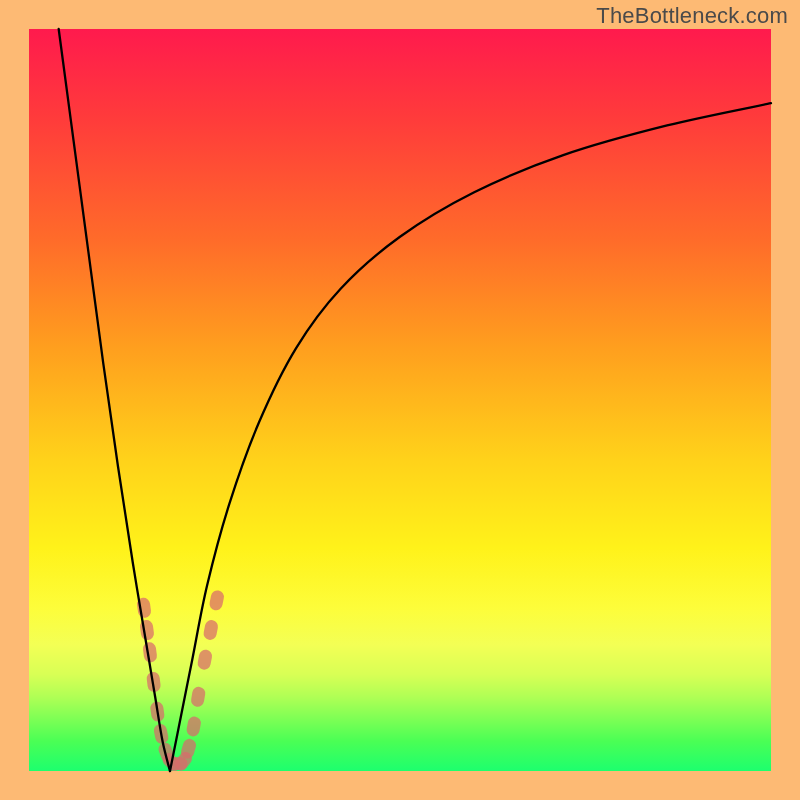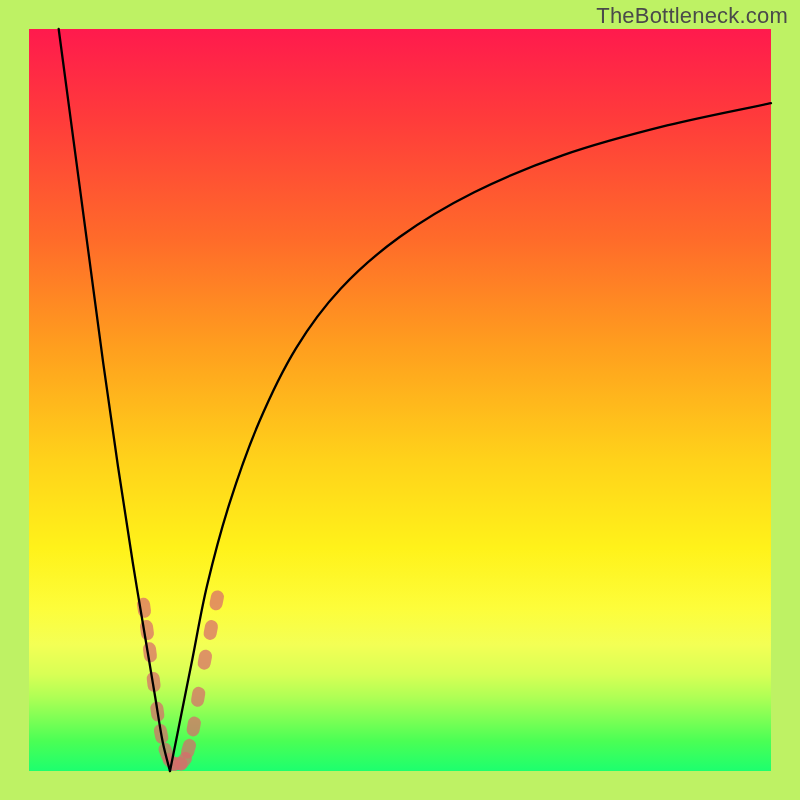--- a/index.html
+++ b/index.html
@@ -7,21 +7,21 @@
     padding: 0;
     width: 800px;
     height: 800px;
     overflow: hidden;
     background: #000;
     font-family: Arial, Helvetica, sans-serif;
   }
   .frame {
     position: absolute;
     inset: 0;
-    background: #bef264;
+    background: #fdba74;
   }
   .plot {
     position: absolute;
     left: 29px;
     top: 29px;
     width: 742px;
     height: 742px;
     
     background: linear-gradient(
       to bottom,

